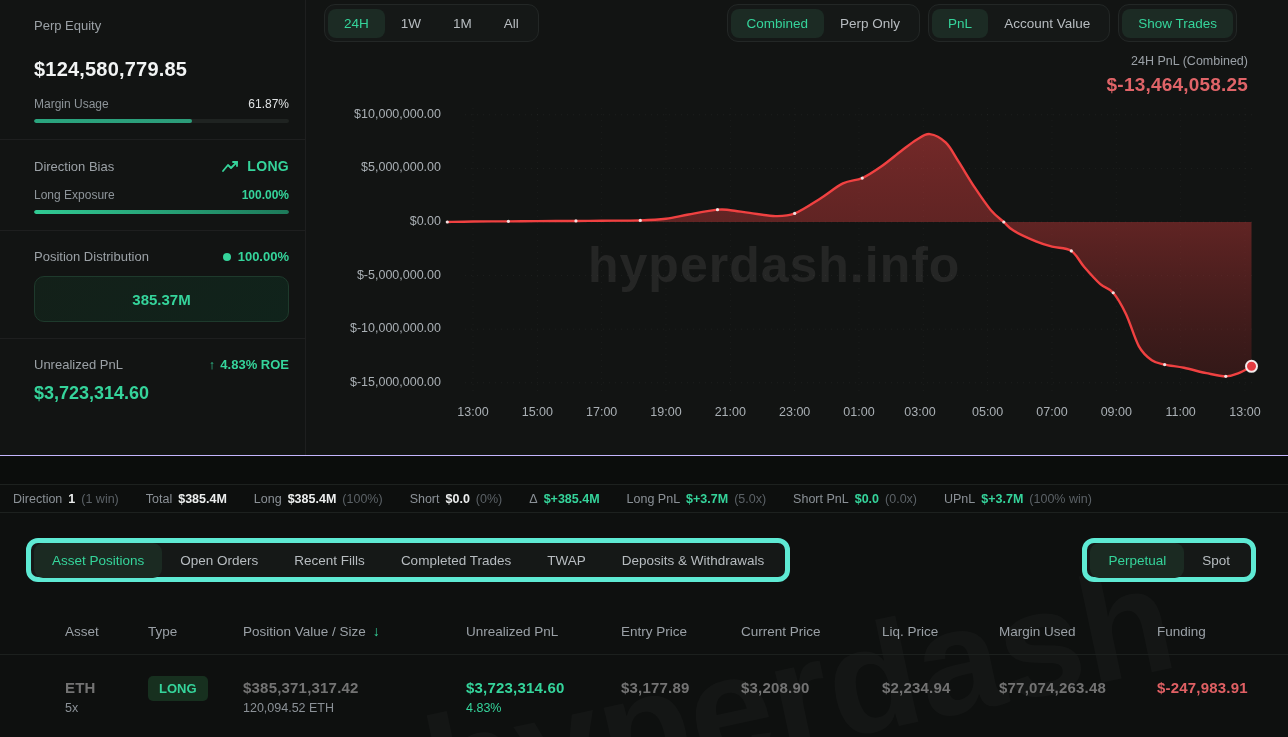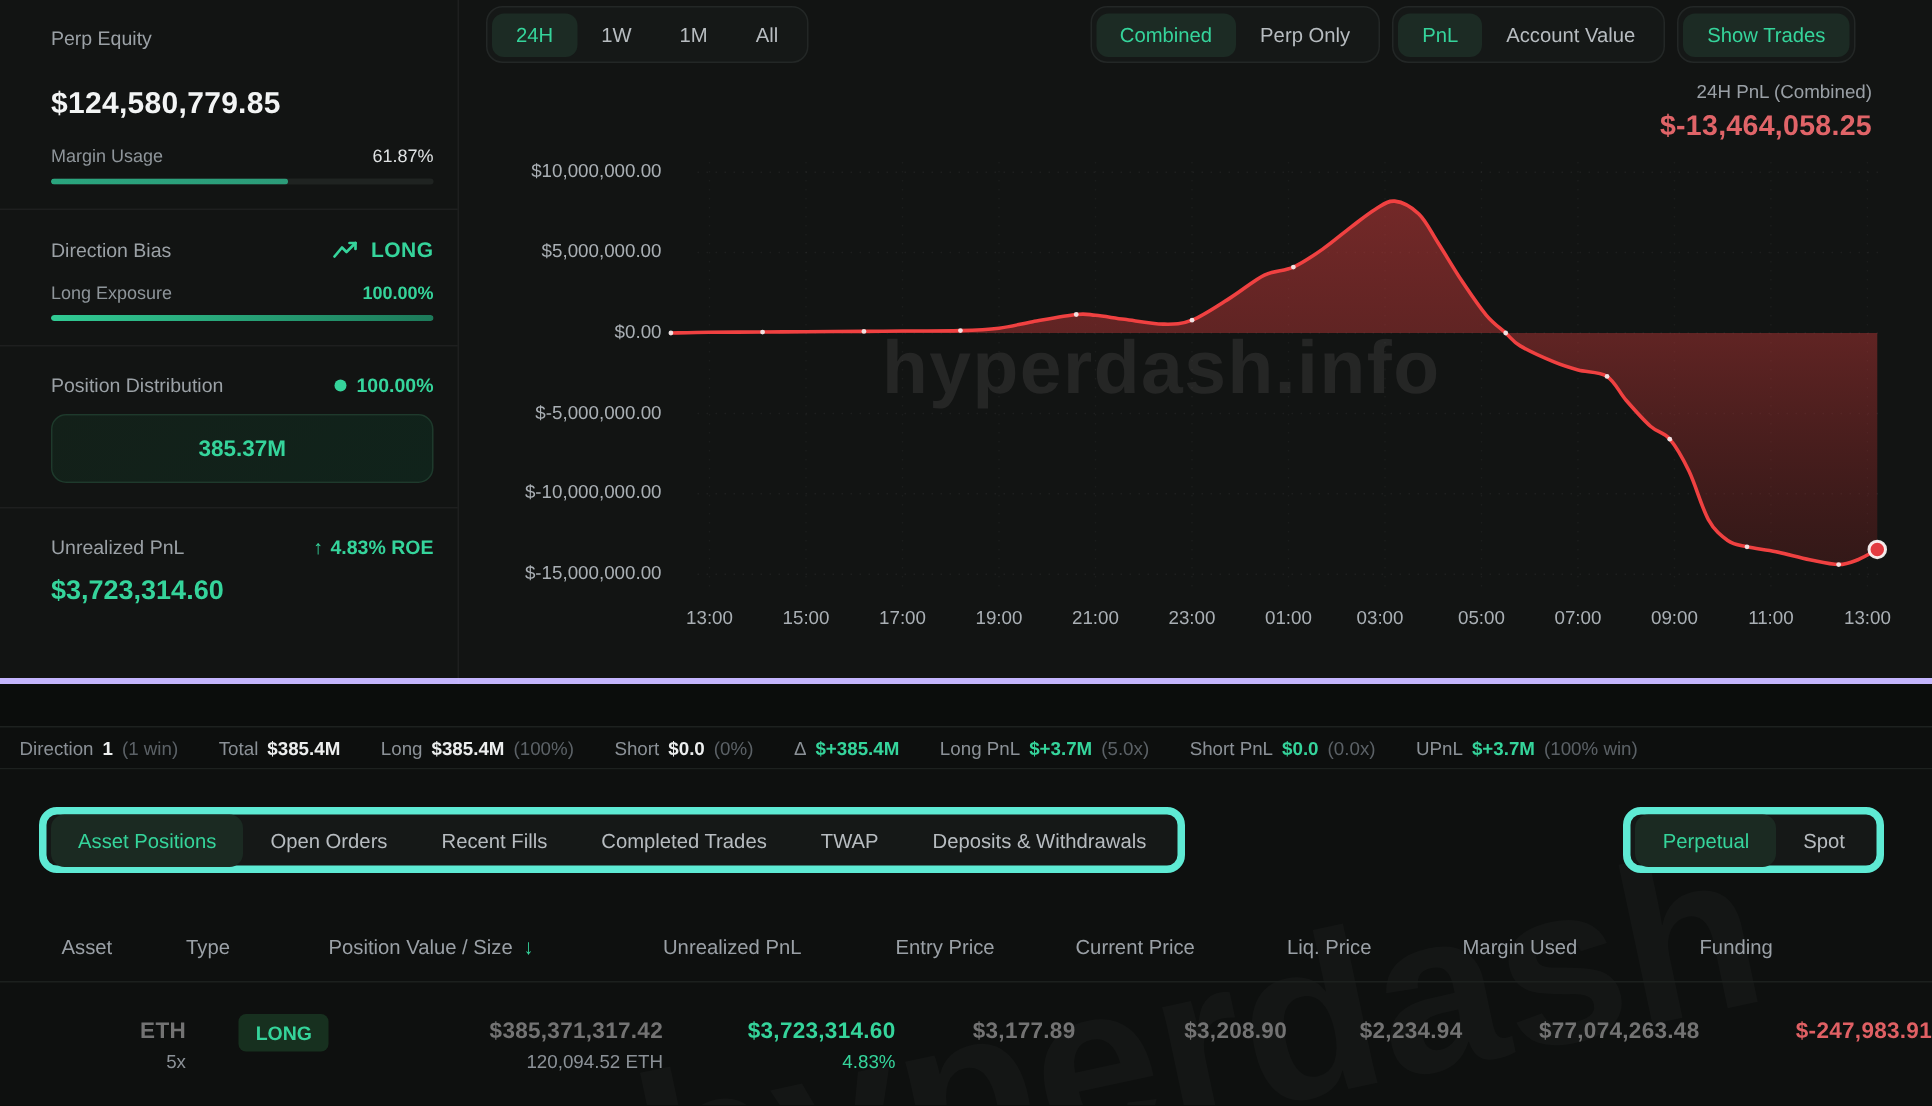--- a/index.html
+++ b/index.html
@@ -2,21 +2,21 @@
 <html><head>
 <meta charset="utf-8">
 <style>
   * { margin:0; padding:0; box-sizing:border-box; }
   html,body { width:1288px; height:737px; background:#0b0d0c; overflow:hidden;
     font-family:"Liberation Sans", sans-serif; color:#e8eaea; }
   .page { position:relative; width:1288px; height:737px; }
 
   
   .top-card { position:absolute; left:0; top:0; width:1288px; height:456px;
-    background:#121413; border-bottom:4px solid #c4b5fd; }
+    background:#121413; border-bottom:1px solid #c4b5fd; }
 
   
   .left-panel { position:absolute; left:0; top:0; width:306px; height:456px;
     border-right:1px solid rgba(255,255,255,0.05); }
   .lp-block { padding:18px 16px 16px 34px; border-bottom:1px solid rgba(255,255,255,0.05); }
   .lp-row { display:flex; justify-content:space-between; align-items:center; }
   .lp-label { color:#9ba1a6; font-size:13px; }
   .lp-sub { color:#8e959a; font-size:12px; }
   .big-val { font-size:20px; font-weight:700; color:#f2f4f4; letter-spacing:.2px; margin-top:25px; }
   .pct-white { font-size:12px; color:#dfe2e3; font-weight:400; }
@@ -46,21 +46,21 @@
     display:flex; align-items:center; padding:3px; }
   .show-trades .seg { background:#1c2b24; color:#35d49b; }
 
   
   .chart-header { position:absolute; right:40px; top:54px; text-align:right; }
   .ch-title { font-size:12.5px; color:#9aa0a6; }
   .ch-value { font-size:19px; font-weight:700; color:#e06468; margin-top:6px; letter-spacing:.2px; }
 
   
   .chart-area { position:absolute; left:338px; top:100px; width:950px; height:330px; }
-  .chart-watermark { position:absolute; left:250px; top:116px; font-size:50px; font-weight:700;
+  .chart-watermark { position:absolute; left:250px; top:136px; font-size:50px; font-weight:700;
     color:#2c2c2c; opacity:.75; letter-spacing:1px; user-select:none; }
   .ylabel { position:absolute; left:3px; width:100px; text-align:right; font-size:12.5px; color:#a9afb4; }
   .xlabel { position:absolute; top:305px; width:60px; text-align:center; font-size:12.5px; color:#a9afb4; }
   .plot-svg { position:absolute; left:0; top:0; }
 
   
   .summary-bar { position:absolute; left:0; top:484px; width:1288px; height:29px;
     background:#0d0f0e; border-top:1px solid #1d211f; border-bottom:1px solid #1d211f;
     display:flex; align-items:center; gap:27px; padding:0 13px; font-size:12.5px; white-space:nowrap; }
   .stat { display:flex; align-items:center; gap:6px; }
@@ -75,21 +75,21 @@
     color:rgba(255,255,255,0.028); transform:rotate(-12deg); user-select:none; white-space:nowrap; }
   .tabs-row { position:absolute; left:26px; top:25px; right:32px; display:flex; align-items:center; }
   .tabs-group { display:flex; align-items:center; background:#151817; border:5px solid #5eead4;
     border-radius:12px; padding:3px; height:44px; }
   .tab { padding:10px 18px; font-size:13.5px; color:#b7bcc0; border-radius:9px; cursor:pointer; white-space:nowrap; }
   .tab.active { background:#1b2a22; color:#35d49b; }
   .market-group { margin-left:auto; }
 
   .table { position:absolute; left:0; top:95px; width:1288px; }
   .trow { display:grid; grid-template-columns:83px 95px 223px 155px 120px 141px 117px 158px 1fr;
-    padding-left:41px;text-align:right; }
+    padding-left:65px; }
   .thead { height:46px; align-items:center; }
   .th { font-size:13.5px; color:#9aa0a6; display:flex; align-items:center; gap:7px; }
   .sort-arrow { color:#35d49b; font-size:14px; }
   .tbody-row { border-top:1px solid #1c201e; height:84px; }
   .td { padding-top:24px; }
   .cell-main { font-size:15px; font-weight:700; color:#737373; letter-spacing:.2px; }
   .cell-sub { font-size:12.5px; color:#8b9197; margin-top:5px; }
   .cell-main.g { color:#35d49b; }
   .cell-sub.g { color:#35d49b; }
   .cell-main.r { color:#e06064; font-weight:600; }

